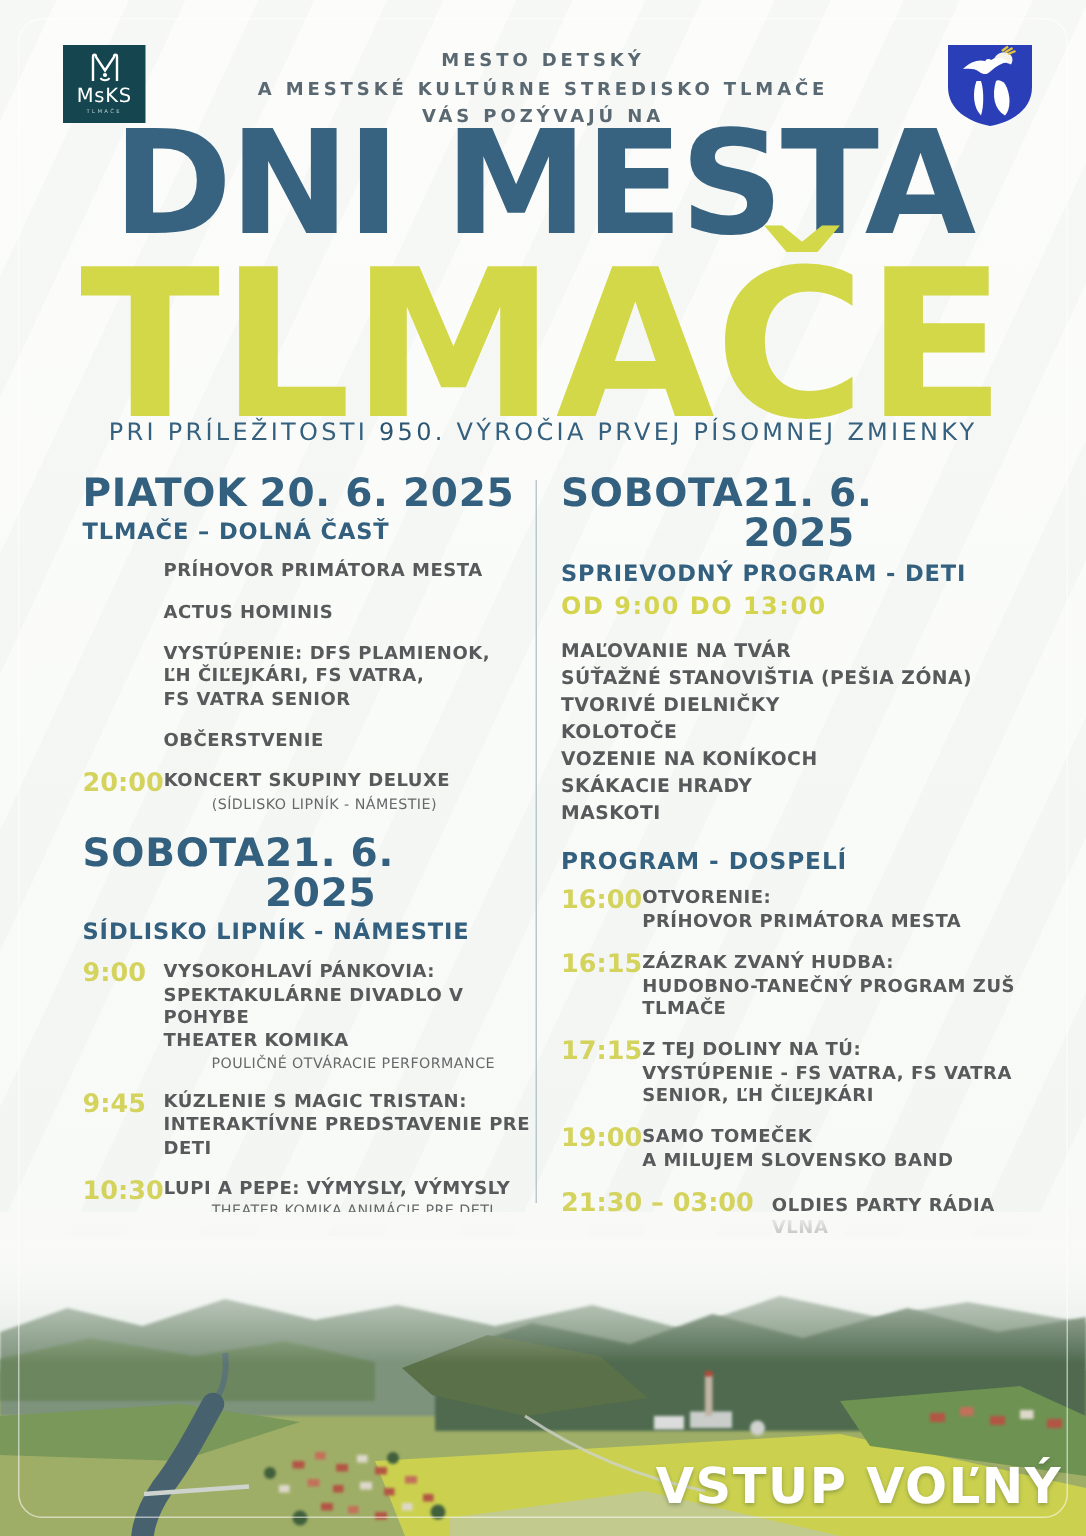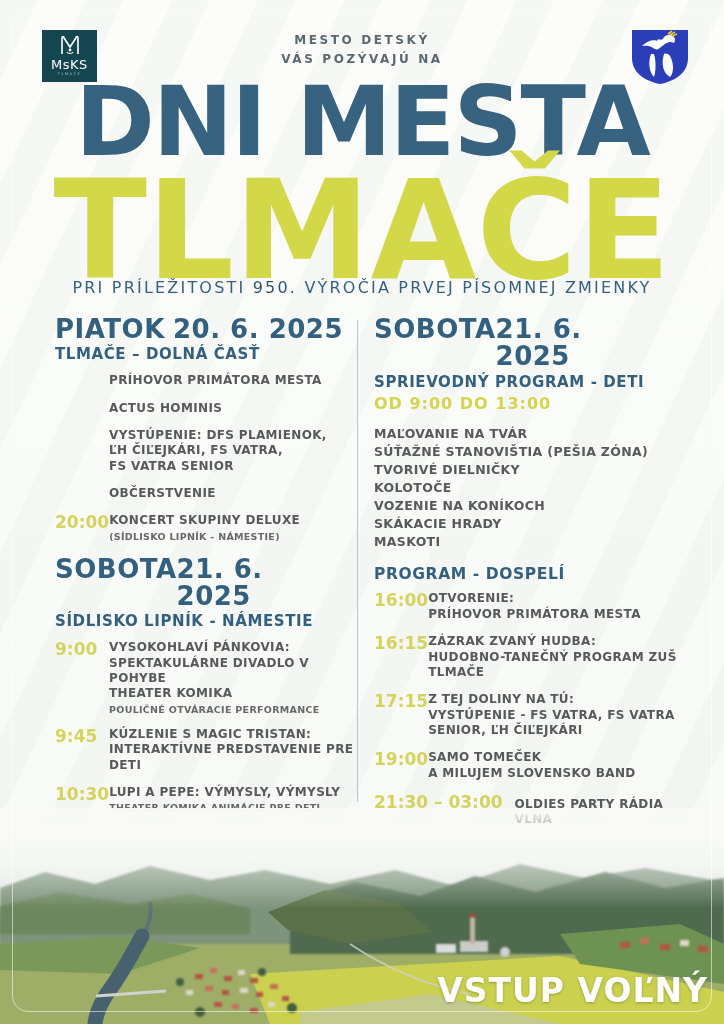--- a/index.html
+++ b/index.html
@@ -36,21 +36,21 @@
   .divider { position:absolute; left:357px; top:320px; width:1px; height:482px; background:#b9c7d1; }
   .sec-head { display:flex; justify-content:space-between; align-items:baseline; width:288px;
               color:#33607e; font-weight:bold; font-size:26px; letter-spacing:.5px; line-height:1.05; }
   .venue { color:#33607e; font-weight:bold; font-size:15px; letter-spacing:.6px; margin-top:2px; }
   .trange { color:#d5d44e; font-weight:bold; font-size:16px; letter-spacing:1px; margin-top:3px; }
   .items { margin-top:10px; }
   .item { display:flex; align-items:flex-start; margin-bottom:12px; }
   .item .time { flex:0 0 54px; color:#d4d35e; font-weight:bold; font-size:17px; line-height:1; padding-top:1px; }
   .item .txt { flex:1; color:#58595b; font-weight:bold; font-size:12px; letter-spacing:.35px;
                line-height:1.28; white-space:pre-line; }
-  .item .note { color:#67686a; font-weight:bold; font-size:9.5px; letter-spacing:.3px; margin-top:2px; white-space:pre-line; }
+  .item .note { color:#67686a; font-weight:normal; font-size:9.5px; letter-spacing:.3px; margin-top:2px; white-space:pre-line;margin-left:32px; }
   .item.inline { align-items:baseline; }
   .item.inline .time { flex:0 0 auto; margin-right:12px; font-size:17px; }
   .item.inline .txt { padding-top:2px; }
   .plainlist { color:#58595b; font-weight:bold; font-size:12.5px; letter-spacing:.35px;
                line-height:1.45; white-space:pre-line; margin-top:12px; }
   .subheader { color:#33607e; font-weight:bold; font-size:15.5px; letter-spacing:.6px; margin:4px 0 8px; }
   .moderator, .change { text-align:center; color:#33607e; font-weight:bold; font-size:14px;
                         letter-spacing:1.6px; margin-top:13px; }
   .sec { margin-top:14px; }
   
@@ -72,20 +72,21 @@
       <svg width="22" height="24" viewBox="0 0 22 24">
         <path d="M3,20 L3,4 C3,2 5,2 5,4 L11,13 L17,4 C17,2 19,2 19,4 L19,20" fill="none" stroke="#ffffff" stroke-width="1.6"></path>
         <circle cx="11" cy="16" r="1.4" fill="#ffffff"></circle>
         <path d="M8,18 C9,20 13,20 14,18" fill="none" stroke="#ffffff" stroke-width="1.2"></path>
       </svg>
       <div class="abbr">MsKS</div>
       <div class="town">TLMAČE</div>
     </div>
     <div class="org">
       <div>MESTO DETSKÝ</div>
+      <div>A MESTSKÉ KULTÚRNE STREDISKO TLMAČE</div>
       <div>VÁS POZÝVAJÚ NA</div>
     </div>
     <svg class="shield" width="64" height="58" viewBox="0 0 64 58">
       <path d="M4,2 H60 V30 C60,45 47,53 32,56 C17,53 4,45 4,30 Z" fill="#2a3eb8"></path>
       <path d="M35,16 C33,10 38,6 43,7 C47,8 48,12 46,15 C42,13 38,14 35,16 Z" fill="#f5f2ea"></path>
       <path d="M14,18 C20,12 27,11 31,14 C33,10 40,9 44,13 C40,14 36,16 33,19 C30,22 28,22 25,20 C21,17 17,18 14,18 Z" fill="#ffffff"></path>
       <circle cx="31" cy="13.5" r="2.2" fill="#ffffff"></circle>
       <path d="M40,6 L44,3 M42,7 L47,4 M44,8 L49,6" stroke="#e5c63c" stroke-width="1.6" fill="none"></path>
       <path d="M23,26 C20,34 21,44 26,49 C28,43 28,32 26,26 Z" fill="#ffffff"></path>
       <path d="M36,26 C33,36 35,45 42,49 C46,45 46,35 42,28 C40,25.5 37,25 36,26 Z" fill="#ffffff"></path>

